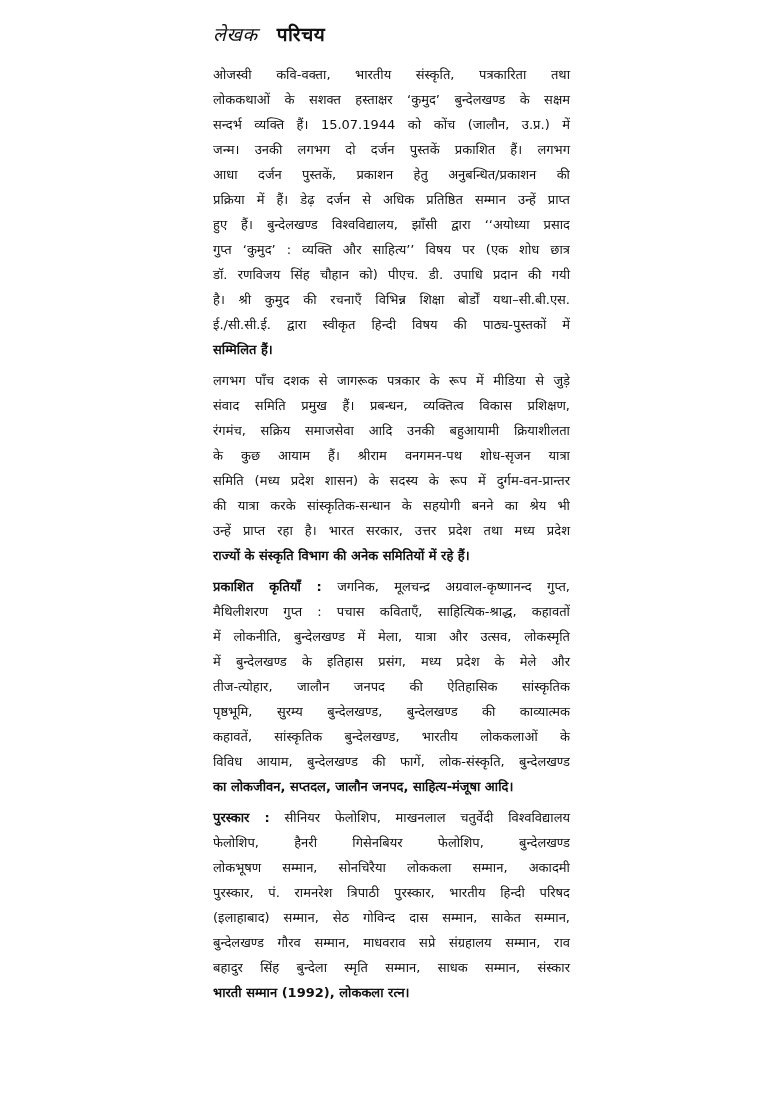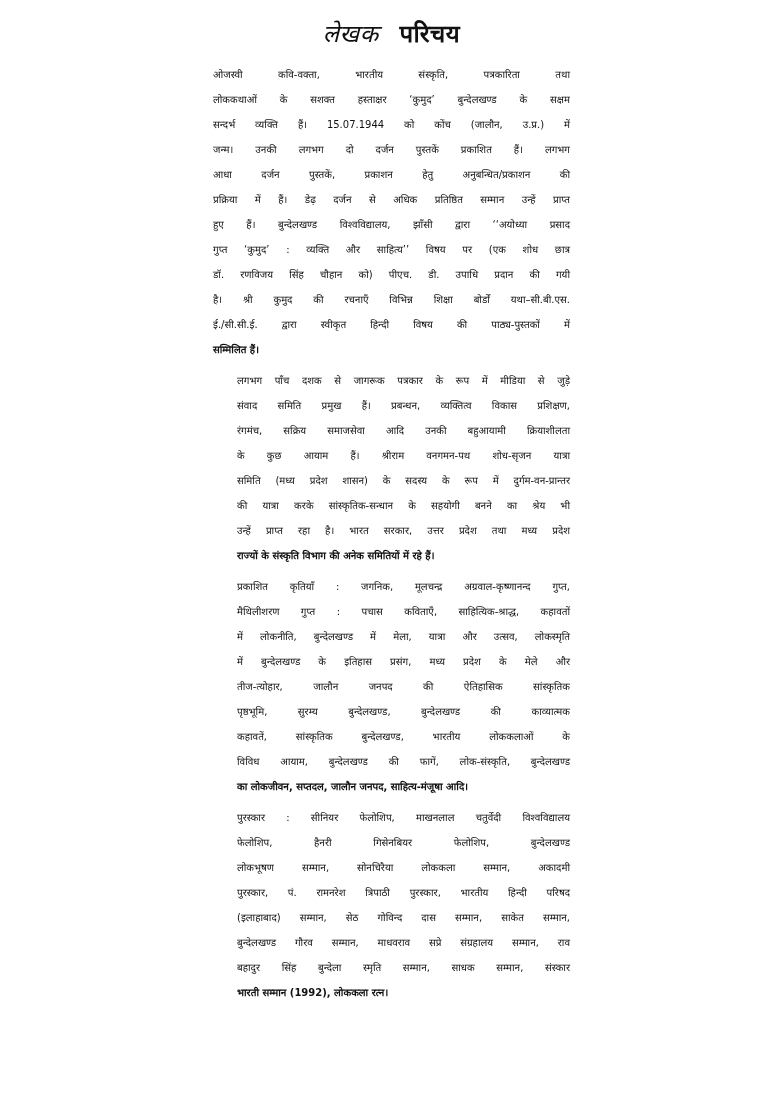--- a/index.html
+++ b/index.html
@@ -15,57 +15,56 @@
     font-family: "DejaVu Sans", "Liberation Sans", sans-serif;
     color: #111111;
   }
   .page {
     position: absolute;
     left: 213px;
     top: 14px;
     width: 357px;
   }
   .title {
-    text-align: center;
-    font-size: 24px;
+    text-align: left;
+    font-size: 19px;
     line-height: 40px;
     margin: 0 0 8px 0;
     letter-spacing: 0.5px;
   }
   .title .t1 {
     font-style: italic;
     font-weight: normal;
     margin-right: 12px;
   }
   .title .t2 {
     font-weight: bold;
   }
   .para {
     margin: 0;
-    font-size: 10px;
+    font-size: 13px;
     line-height: 25px;
     text-align: justify;
   }
   .line {
     display: block;
     text-align: justify;
     text-align-last: justify;
     white-space: nowrap;
     height: 25px;
   }
   .line.last {
     text-align-last: left;
     font-weight: bold;
   }
   .para + .para {
     margin-top: 6px;
-    margin-left: 24px;
   }
   .label {
-    font-weight: normal;
+    font-weight: bold;
   }
 </style>
 </head>
 <body>
 
 <div class="page">
   <h1 class="title">
     <span class="t1">लेखक</span>
     <span class="t2">परिचय</span>
   </h1>

